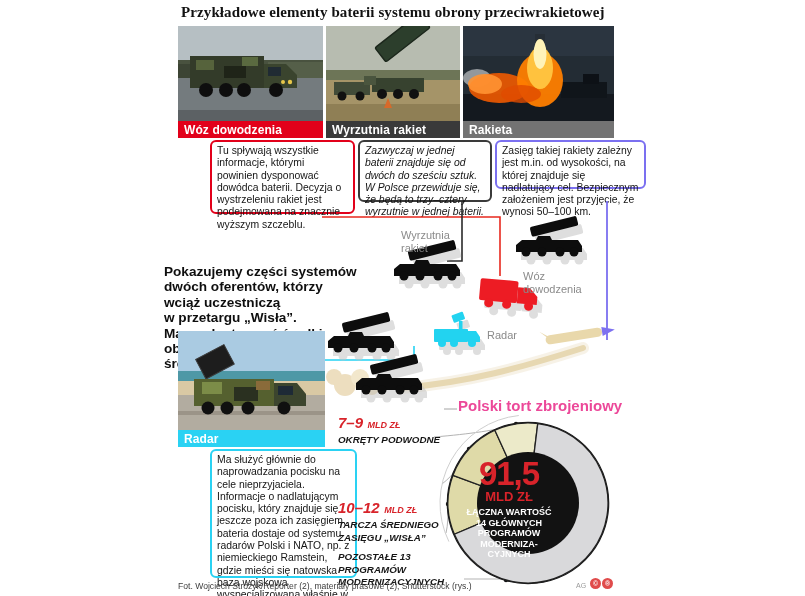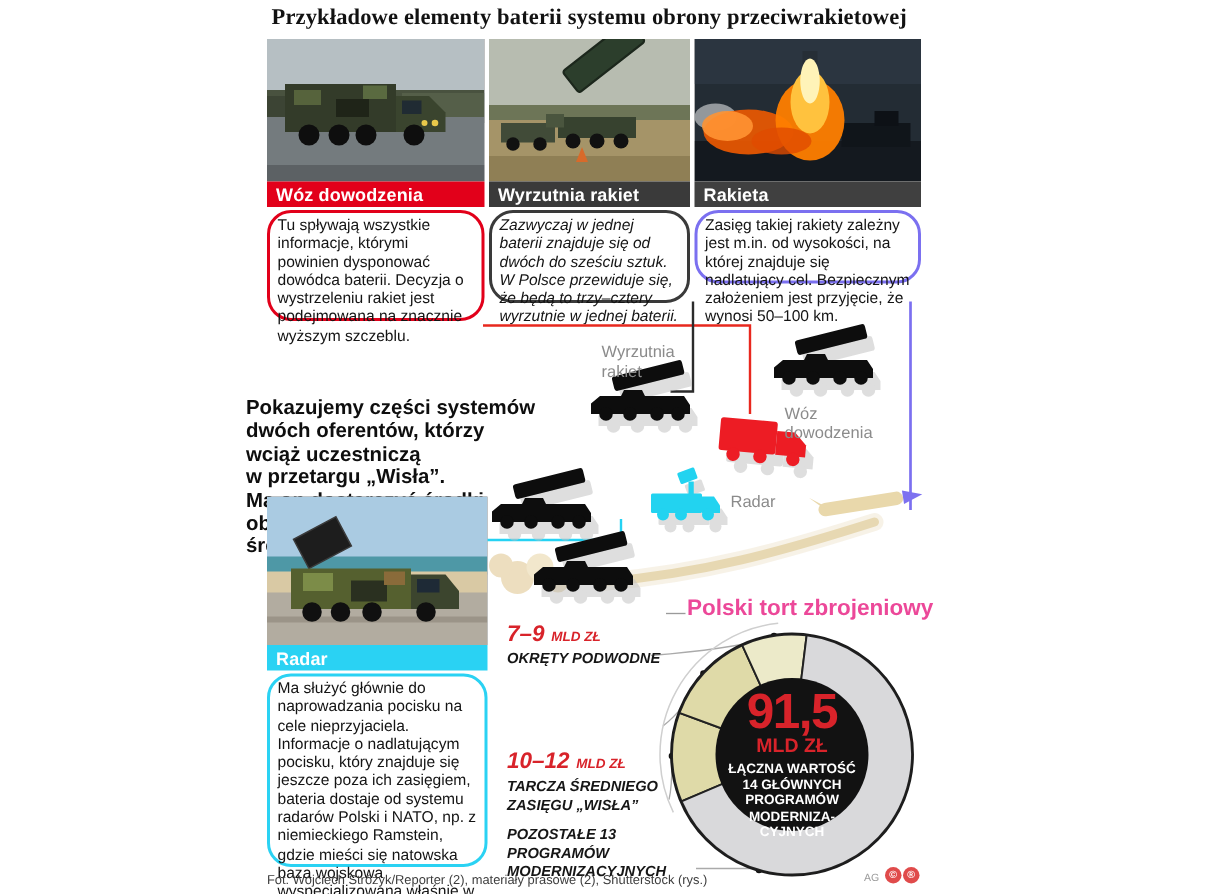--- a/index.html
+++ b/index.html
@@ -4,32 +4,32 @@
 <style>
   html,body{margin:0;padding:0;background:#fff;}
   .page{position:relative;width:805px;height:596px;background:#fff;overflow:hidden;
         font-family:"Liberation Sans",sans-serif;}
   .abs{position:absolute;}
   .main-title{left:181px;top:4px;font-family:"Liberation Serif",serif;font-weight:bold;
               font-size:15px;color:#121212;letter-spacing:.1px;}
   .photo{position:absolute;overflow:hidden;background:#888;}
   .panel-header{position:absolute;height:17px;box-sizing:border-box;color:#fff;font-weight:bold;
                 font-size:12px;padding:2px 0 0 6px;letter-spacing:.1px;}
-  .panel-box{position:absolute;background:#fff;border-radius:16px;font-size:10.4px;line-height:12.3px;
-             padding:3px 5px;box-sizing:border-box;color:#141414;}
+  .panel-box{position:absolute;background:#fff;border-radius:6px;font-size:10.4px;line-height:12.3px;
+             padding:3px 5px;box-sizing:border-box;color:#141414;margin-left:32px;}
   .intro{left:164px;top:220px;width:220px;font-weight:bold;font-size:13.6px;line-height:15.4px;
          color:#0e0e0e;white-space:pre-line;margin-top:44px;}
   .sil-label{position:absolute;color:#8b8b8b;font-size:11px;line-height:12.5px;white-space:pre-line;}
   .chart-title{left:458px;top:397px;font-weight:bold;font-size:15px;color:#ec4899;}
   .legend-item{position:absolute;left:338px;width:125px;font-style:italic;}
   .legend-value{font-weight:bold;font-size:15px;color:#d8232a;line-height:15px;}
   .legend-unit{font-weight:bold;font-size:9px;color:#d8232a;}
   .legend-label{font-weight:bold;font-size:9.8px;color:#161616;line-height:12.6px;margin-top:2px;
                 white-space:pre-line;}
-  .donut-center{left:470px;top:459px;width:116px;text-align:center;}
+  .donut-center{left:451px;top:459px;width:116px;text-align:center;}
   .center-value{font-weight:bold;font-size:33px;line-height:30px;color:#d8232a;letter-spacing:-1px;}
   .center-unit{font-weight:bold;font-size:13px;color:#d8232a;line-height:15px;}
   .center-caption{font-weight:bold;font-size:9px;line-height:10.5px;color:#fff;margin-top:3px;
                   white-space:pre-line;}
   .footer-credit{left:178px;top:581px;font-size:8.6px;color:#3d3d3d;}
   .footer-initials{left:576px;top:582px;font-size:7px;color:#9a9a9a;}
   .rights{left:590px;top:578px;display:flex;gap:1px;}
   .rights span{display:inline-block;width:11px;height:11px;border-radius:50%;background:#e04b4b;
                color:#fff;font-size:7px;line-height:11px;text-align:center;font-weight:bold;}
   svg{display:block;}
@@ -106,21 +106,21 @@
       <ellipse cx="58" cy="68" rx="20" ry="9" fill="#e04b00" opacity="0.8"></ellipse>
     </svg>
   </div>
 
   <div class="panel-header" id="hd-0" style="left: 178px; top: 121px; width: 145px; background: rgb(226, 0, 26);">Wóz dowodzenia</div>
   <div class="panel-box" id="bx-0" style="left: 178px; top: 140px; width: 145px; height: 74px; border: 2px solid rgb(226, 0, 26);">Tu spływają wszystkie informacje, którymi powinien dysponować dowódca baterii. Decyzja o wystrzeleniu rakiet jest podejmowana na znacznie wyższym szczeblu.</div>
 
   <div class="panel-header" id="hd-1" style="left: 326px; top: 121px; width: 134px; background: rgb(58, 58, 58);">Wyrzutnia rakiet</div>
   <div class="panel-box" id="bx-1" style="left: 326px; top: 140px; width: 134px; height: 62px; border: 2px solid rgb(58, 58, 58); font-style: italic;">Zazwyczaj w jednej baterii znajduje się od dwóch do sześciu sztuk. W Polsce przewiduje się, że będą to trzy–cztery wyrzutnie w jednej baterii.</div>
 
-  <div class="panel-header" id="hd-2" style="left: 463px; top: 121px; width: 151px; background: #404040;">Rakieta</div>
+  <div class="panel-header" id="hd-2" style="left: 463px; top: 121px; width: 151px; background: #737373;">Rakieta</div>
   <div class="panel-box" id="bx-2" style="left: 463px; top: 140px; width: 151px; height: 49px; border: 2px solid rgb(123, 112, 240);">Zasięg takiej rakiety zależny jest m.in. od wysokości, na której znajduje się nadlatujący cel. Bezpiecznym założeniem jest przyjęcie, że wynosi 50–100 km.</div>
 
   <div class="abs intro">Pokazujemy części systemów
 dwóch oferentów, którzy
 wciąż uczestniczą
 w przetargu „Wisła”.
 Ma on dostarczyć środki
 obrony powietrznej
 średniego zasięgu</div>
 

